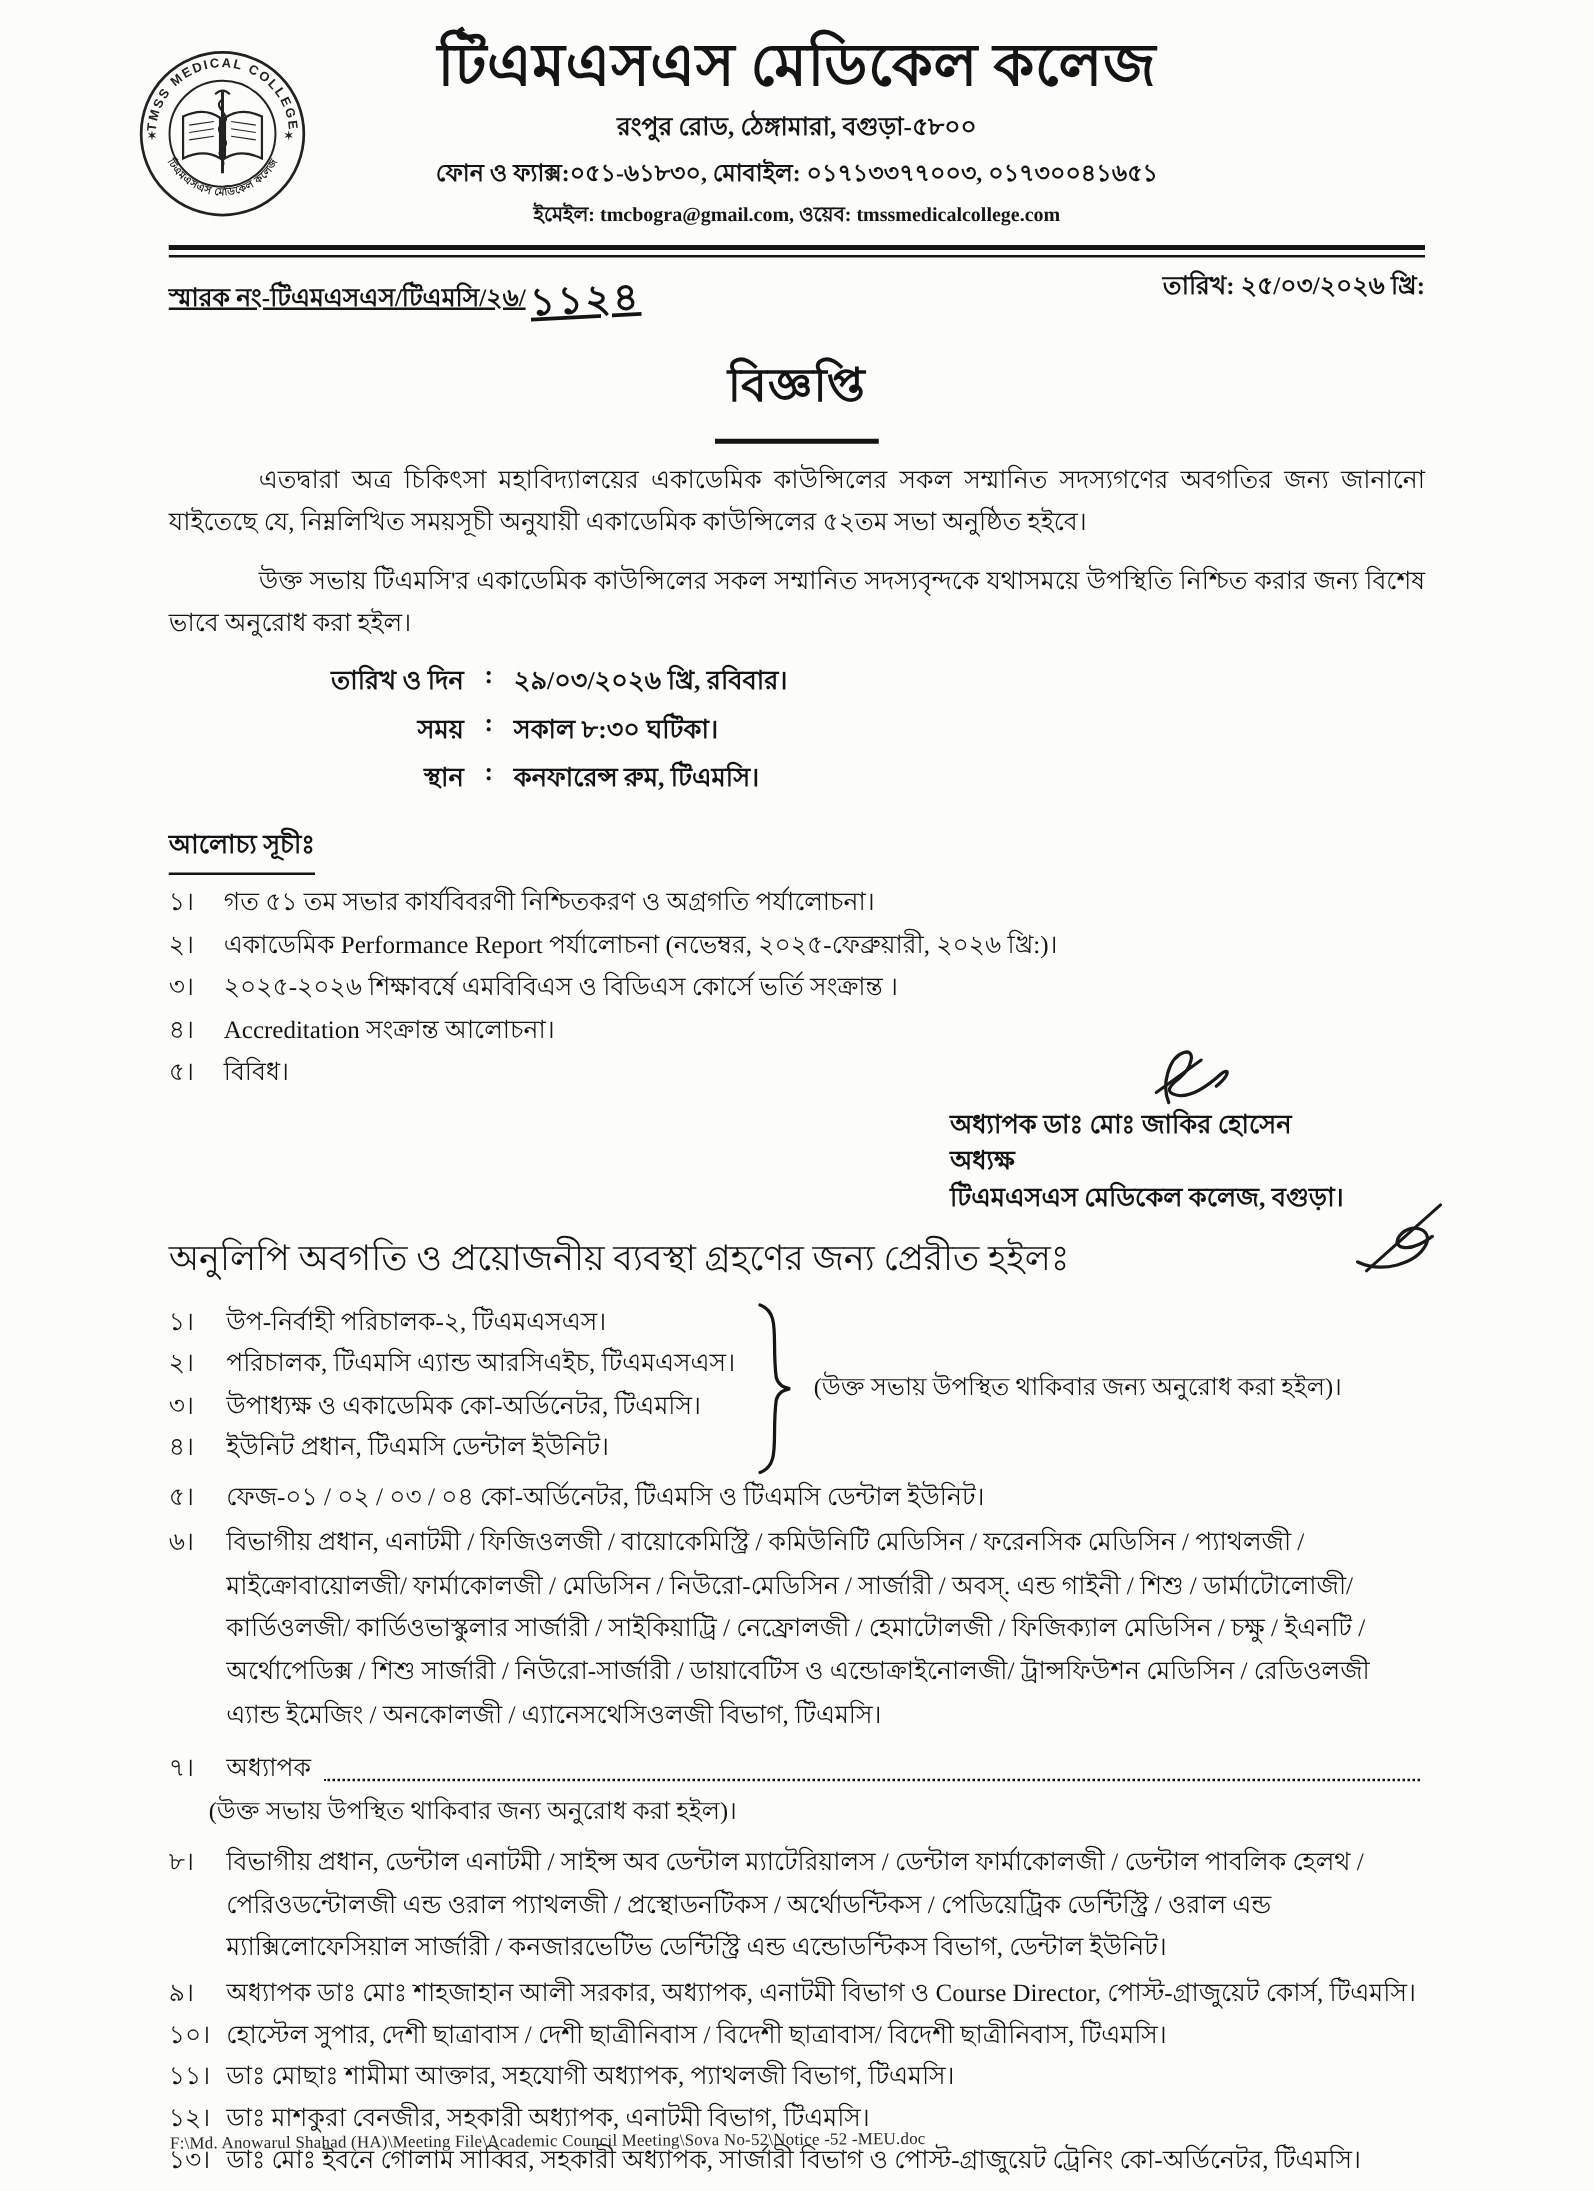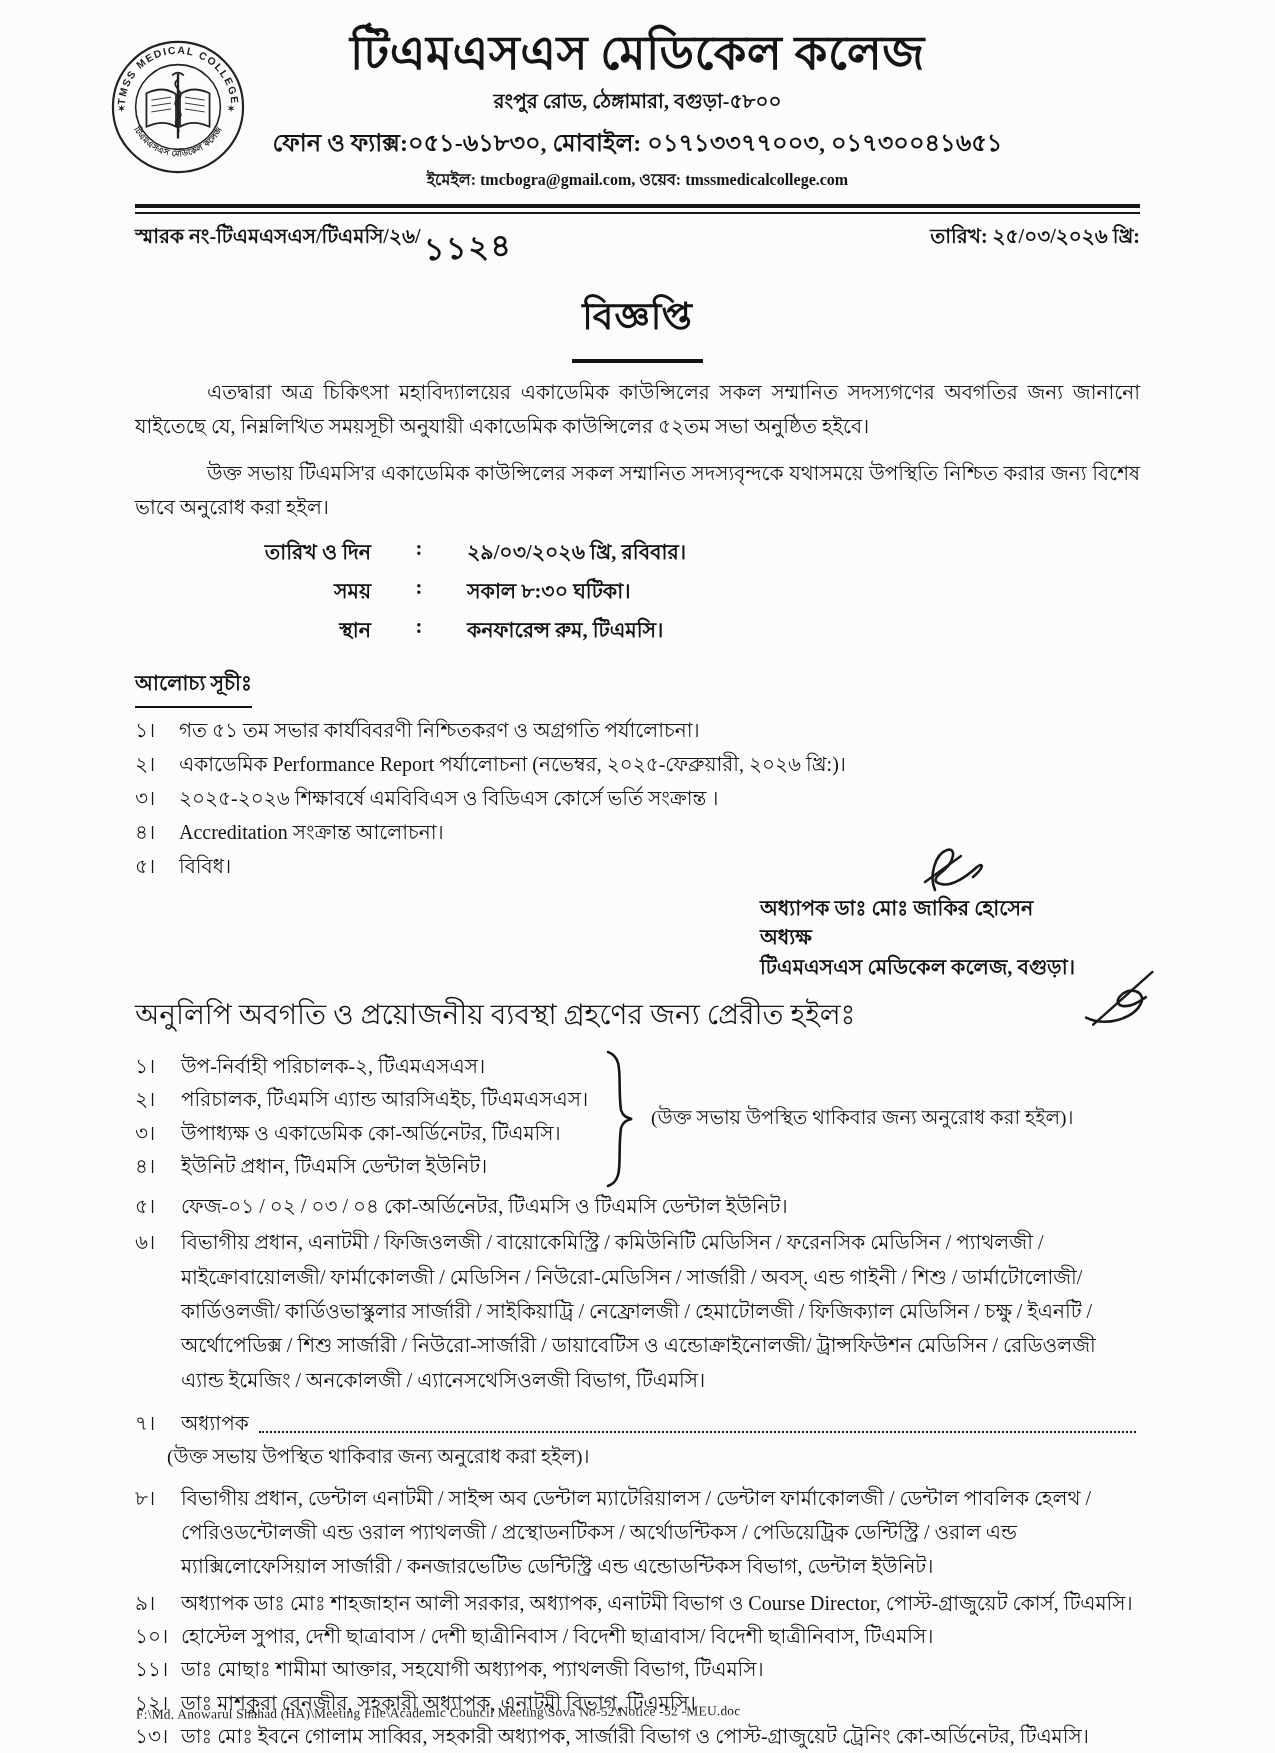--- a/index.html
+++ b/index.html
@@ -8,42 +8,42 @@
     background:#fcfcfa;color:#141414;overflow:hidden;box-sizing:border-box;
     font-family:"Liberation Serif","DejaVu Serif",serif;
   }
   .content{padding:26px 135px 0 135px;position:relative;}
 
   
   .hdr{position:relative;text-align:center;}
   .seal{position:absolute;left:-26px;top:12px;width:138px;height:138px;}
   .college-name{font-size:47px;font-weight:bold;letter-spacing:.5px;line-height:1.15;}
   .addr{font-size:20px;font-weight:bold;margin-top:6px;}
-  .phone{font-size:24px;font-weight:bold;margin-top:5px;font-family:Liberation Serif, serif;}
+  .phone{font-size:19px;font-weight:bold;margin-top:5px;font-family:Liberation Serif, serif;}
   .email{font-size:16px;font-weight:bold;margin-top:3px;}
   .rule{height:4px;border-top:4px solid #161616;border-bottom:2px solid #161616;margin-top:10px;}
 
   
   .memo{display:flex;justify-content:space-between;align-items:flex-start;margin-top:7px;
         font-size:20px;font-weight:bold;}
-  .memo-left{display:flex;align-items:flex-start;}
+  .memo-left{display:flex;align-items:center;text-decoration:underline;}
   .hand{font-size:31px;font-weight:600;display:inline-block;transform:rotate(-3deg) translateY(2px);
         margin-left:4px;letter-spacing:2px;}
 
   
   .title-wrap{text-align:center;margin-top:14px;}
   .notice-title{display:inline-block;font-size:37px;font-weight:bold;
         border-bottom:4px solid #141414;padding:0 10px 9px 10px;letter-spacing:1px;}
 
   
   .para{font-size:20px;line-height:1.72;text-align:justify;text-indent:72px;margin:12px 0 0 0;}
 
   
   .meeting{margin:12px 0 0 88px;font-weight:bold;font-size:20.5px;}
-  .m-row{display:flex;margin-bottom:5px;gap:28px;}
+  .m-row{display:flex;margin-bottom:5px;}
   .m-label{width:148px;text-align:right;flex-shrink:0;}
   .m-colon{width:40px;text-align:center;flex-shrink:0;}
 
   
   .agenda-heading{display:inline-block;font-size:20.5px;font-weight:bold;
         border-bottom:2.5px solid #141414;padding-bottom:4px;margin-top:14px;}
   .agenda{margin-top:8px;}
   .a-item{display:flex;font-size:20px;margin-bottom:5px;line-height:1.45;}
   .a-num{width:44px;flex-shrink:0;}
 

